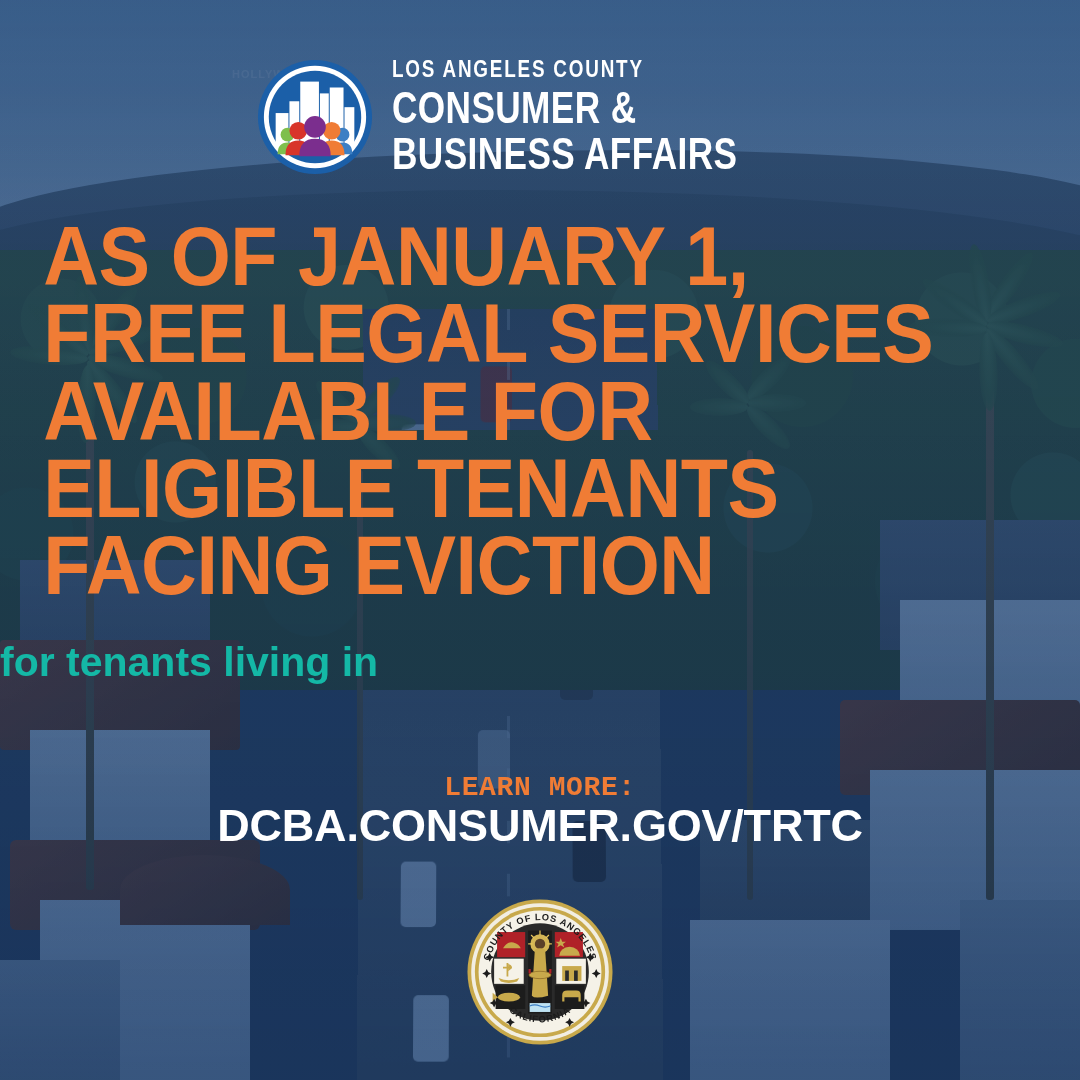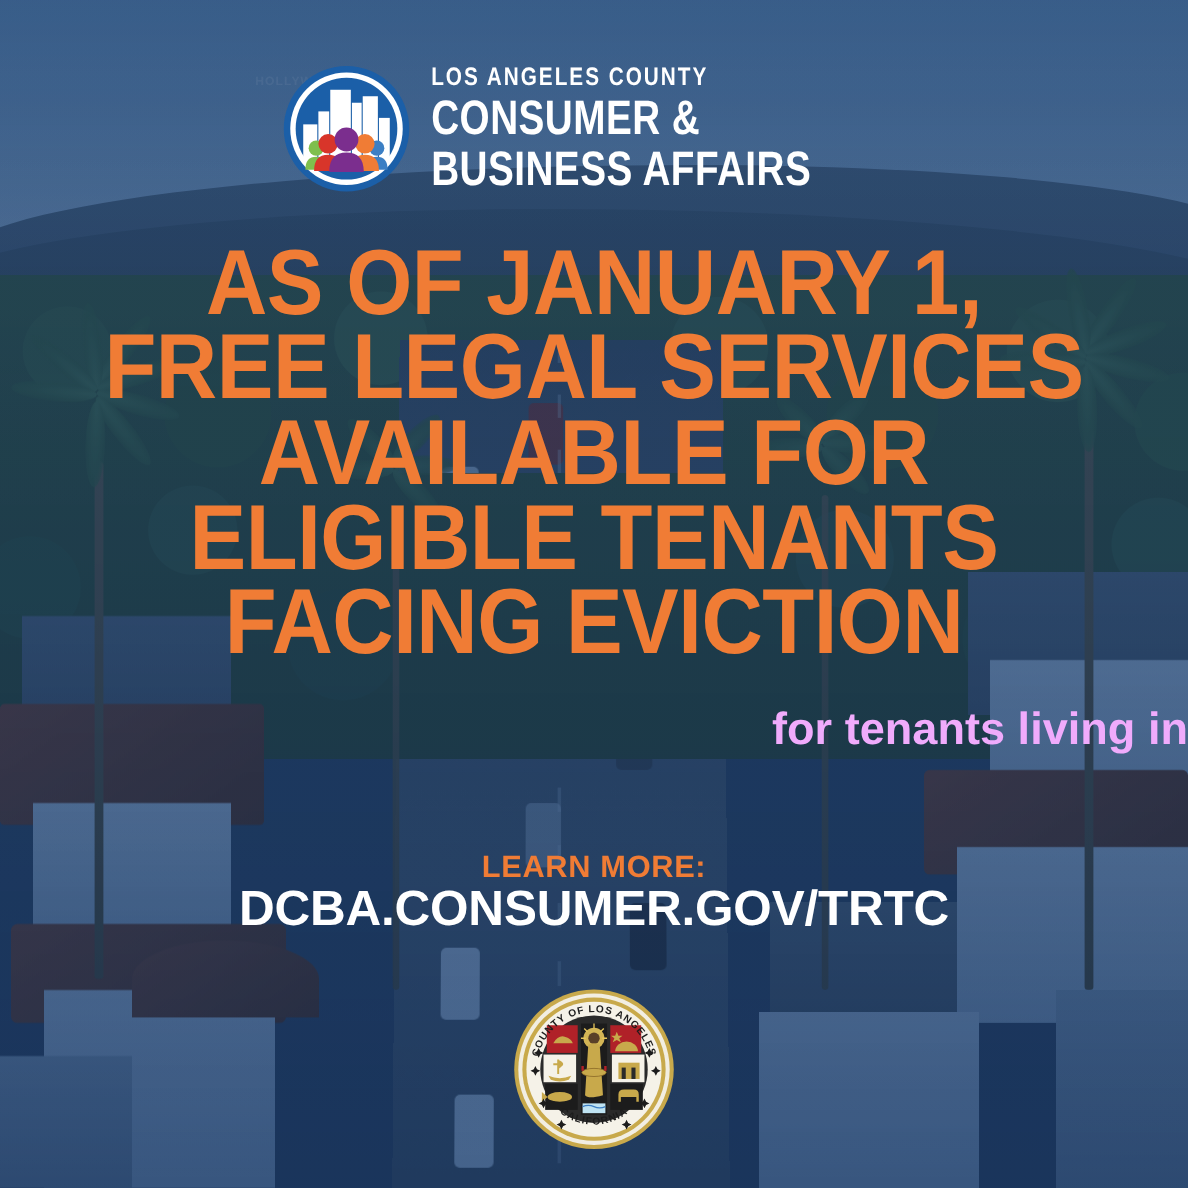--- a/index.html
+++ b/index.html
@@ -137,43 +137,43 @@
   }
   .logo-line2, .logo-line3 {
     color:#ffffff; font-size:44px; font-weight:bold; letter-spacing:.5px;
     transform:scaleX(.80); transform-origin:left center; white-space:nowrap;
   }
   .logo-line2 { margin-bottom:2px; }
 
   
   .headline {
     position:absolute; left:0; right:0; top:218px;
-    text-align:center;
+    text-align:left;
     color:#F07C35;
     font-weight:bold;
     font-size:84px;
     line-height:0.92;
     letter-spacing:-0.5px;
     text-transform:uppercase;
   }
   .headline .hl-line { display:block; transform:scaleX(.92); }
 
   
   .subtitle {
     position:absolute; left:0; right:0; top:640px;
-    text-align:right; color:#f0abfc;
+    text-align:left; color:#14b8a6;
     font-size:41px; font-weight:bold; line-height:1.08;
   }
   .subtitle .sub-line { display:block; }
 
   
   .learn-more {
     position:absolute; left:0; right:0; top:772px;
     text-align:center; color:#F07C35;
-    font-size:28px; font-weight:bold; letter-spacing:.6px;
+    font-size:28px; font-weight:bold; letter-spacing:.6px;font-family:Liberation Mono, monospace;
   }
   .url {
     position:absolute; left:0; right:0; top:800px;
     text-align:center; color:#ffffff;
     font-size:45px; font-weight:bold; letter-spacing:-0.2px;
   }
 
   
   .seal-wrap {
     position:absolute; left:50%; top:898px; transform:translateX(-50%);

